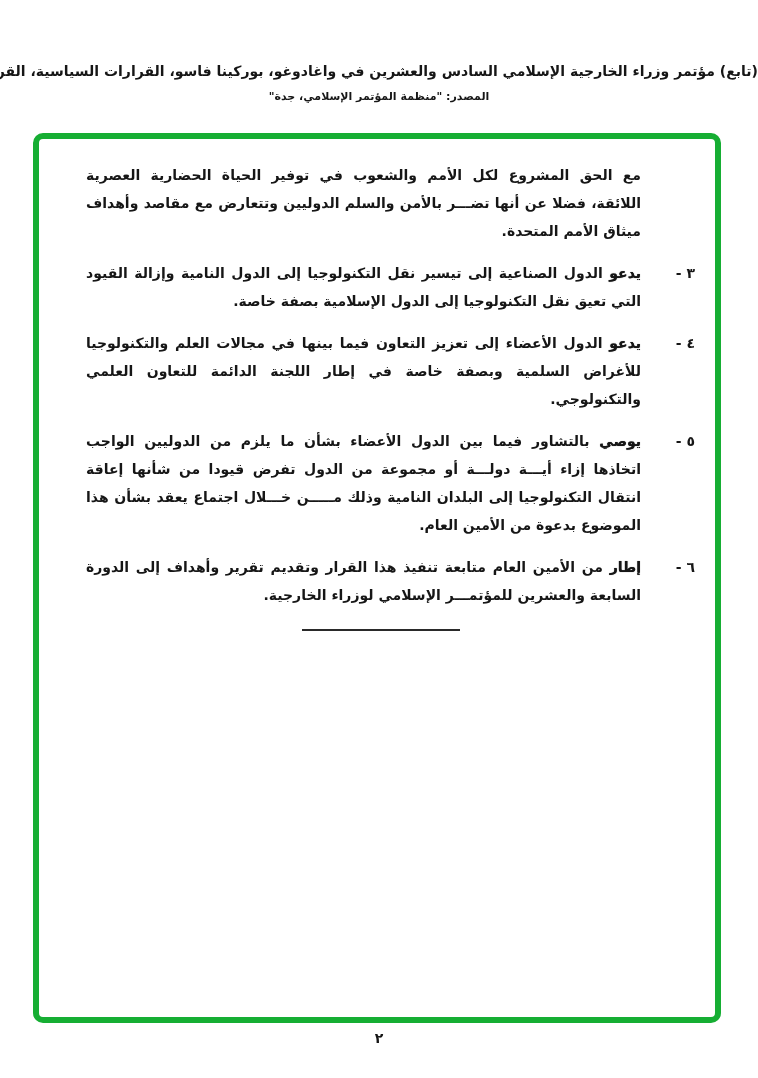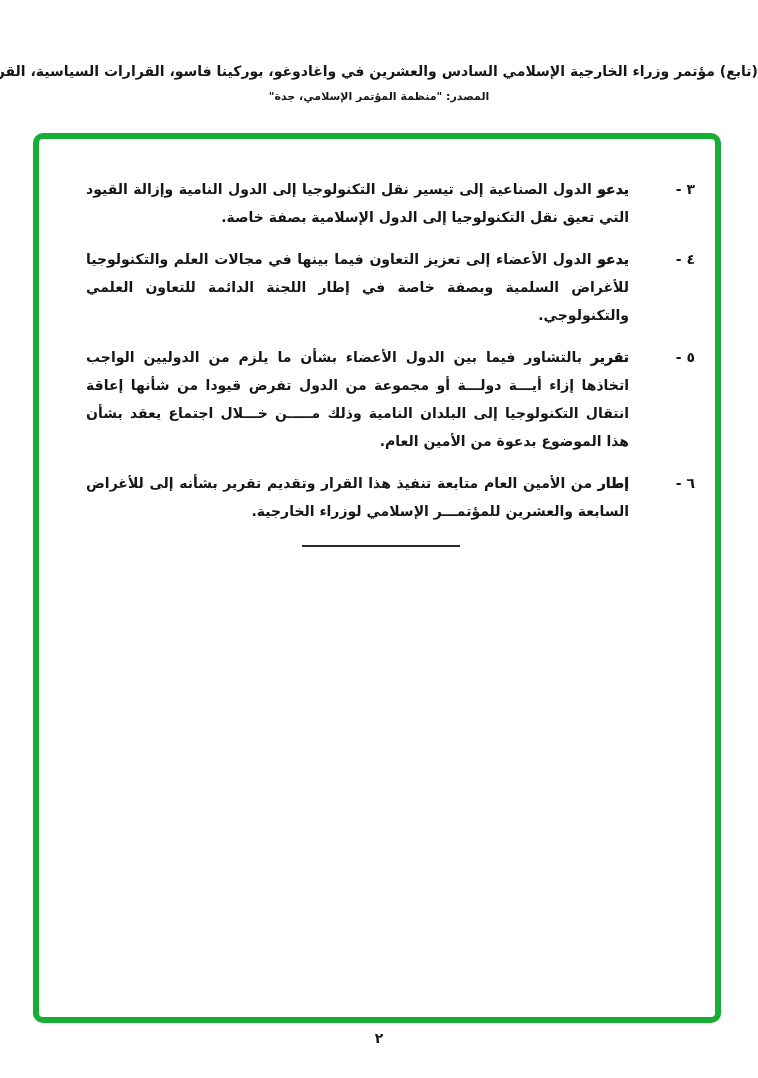--- a/index.html
+++ b/index.html
@@ -78,21 +78,21 @@
     margin-top:14px;
   }
   .num{
     flex:0 0 38px;
     width:38px;
     text-align:right;
     white-space:nowrap;
   }
   .itext{
     flex:1;
-    margin-right:28px;
+    margin-right:16px;
     text-align:justify;
   }
   .lead{
     font-weight:bold;
     
     text-shadow:0 0 0.7px currentColor;
   }
 
   
   .separator{
@@ -120,39 +120,40 @@
 <div class="page">
 
   <div class="header">
     <div class="header-line1">(تابع) مؤتمر وزراء الخارجية الإسلامي السادس والعشرين في واغادوغو، بوركينا فاسو، القرارات السياسية، القرار الرقم ٢٦/٣٧-س</div>
     <div class="header-line2">المصدر:  "منظمة المؤتمر الإسلامي، جدة"</div>
   </div>
 
   <div class="green-box">
     <div class="content">
 
+      <p class="cont-para">مع الحق المشروع لكل الأمم والشعوب في توفير الحياة الحضارية العصرية اللائقة، فضلا عن  أنها تضـــر بالأمن والسلم الدوليين وتتعارض مع مقاصد وأهداف ميثاق الأمم المتحدة.</p>
 
       <div class="item">
         <span class="num">٣ -</span>
         <p class="itext"><span class="lead">يدعو</span> <span>الدول الصناعية إلى تيسير نقل التكنولوجيا إلى الدول النامية وإزالة القيود التي تعيق نقل التكنولوجيا إلى الدول الإسلامية بصفة خاصة.</span></p>
       </div>
 
       <div class="item">
         <span class="num">٤ -</span>
         <p class="itext"><span class="lead">يدعو</span> <span>الدول الأعضاء إلى تعزيز التعاون فيما بينها في مجالات العلم والتكنولوجيا للأغراض السلمية وبصفة خاصة في إطار اللجنة الدائمة للتعاون العلمي والتكنولوجي.</span></p>
       </div>
 
       <div class="item">
         <span class="num">٥ -</span>
-        <p class="itext"><span class="lead">تقرير</span> <span>بالتشاور فيما بين الدول الأعضاء بشأن ما يلزم من الدوليين الواجب اتخاذها إزاء أيـــة دولـــة أو مجموعة من الدول تفرض قيودا من شأنها إعاقة انتقال التكنولوجيا إلى البلدان النامية وذلك مـــــن خـــلال اجتماع يعقد بشأن هذا الموضوع بدعوة من الأمين العام.</span></p>
+        <p class="itext"><span class="lead">يوصي</span> <span>بالتشاور فيما بين الدول الأعضاء بشأن ما يلزم من الدوليين الواجب اتخاذها إزاء أيـــة دولـــة أو مجموعة من الدول تفرض قيودا من شأنها إعاقة انتقال التكنولوجيا إلى البلدان النامية وذلك مـــــن خـــلال اجتماع يعقد بشأن هذا الموضوع بدعوة من الأمين العام.</span></p>
       </div>
 
       <div class="item">
         <span class="num">٦ -</span>
-        <p class="itext"><span class="lead">إطار</span> <span>من الأمين العام متابعة تنفيذ هذا القرار وتقديم تقرير بشأنه إلى للأغراض السابعة والعشرين للمؤتمـــر الإسلامي لوزراء الخارجية.</span></p>
+        <p class="itext"><span class="lead">إطار</span> <span>من الأمين العام متابعة تنفيذ هذا القرار وتقديم تقرير وأهداف إلى الدورة السابعة والعشرين للمؤتمـــر الإسلامي لوزراء الخارجية.</span></p>
       </div>
 
       <div class="separator"></div>
 
     </div>
   </div>
 
   <div class="page-number">٢</div>
 
 </div>

